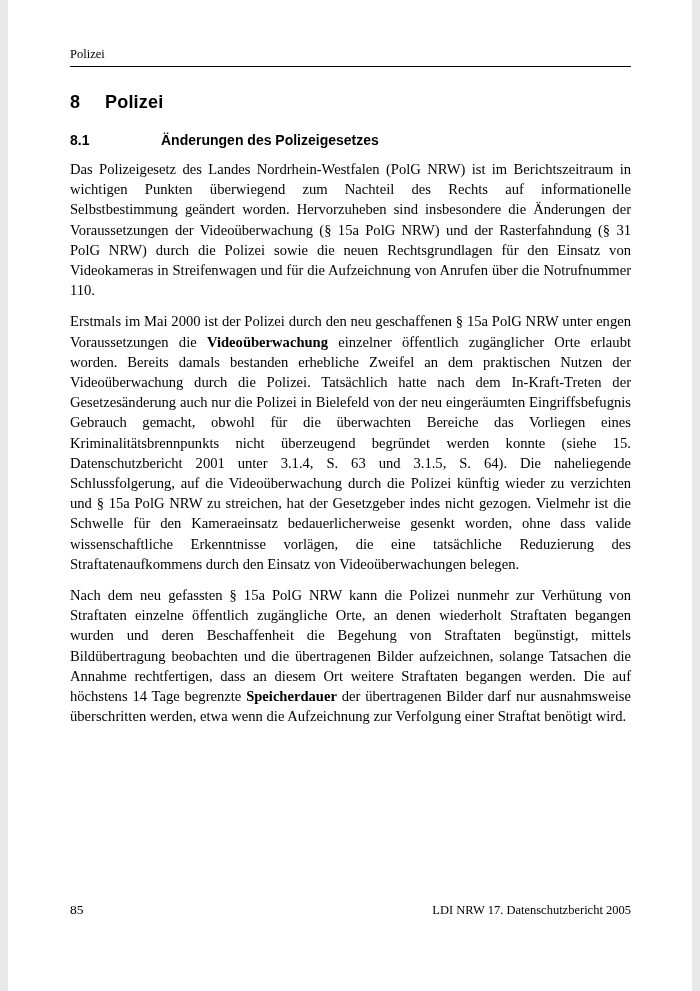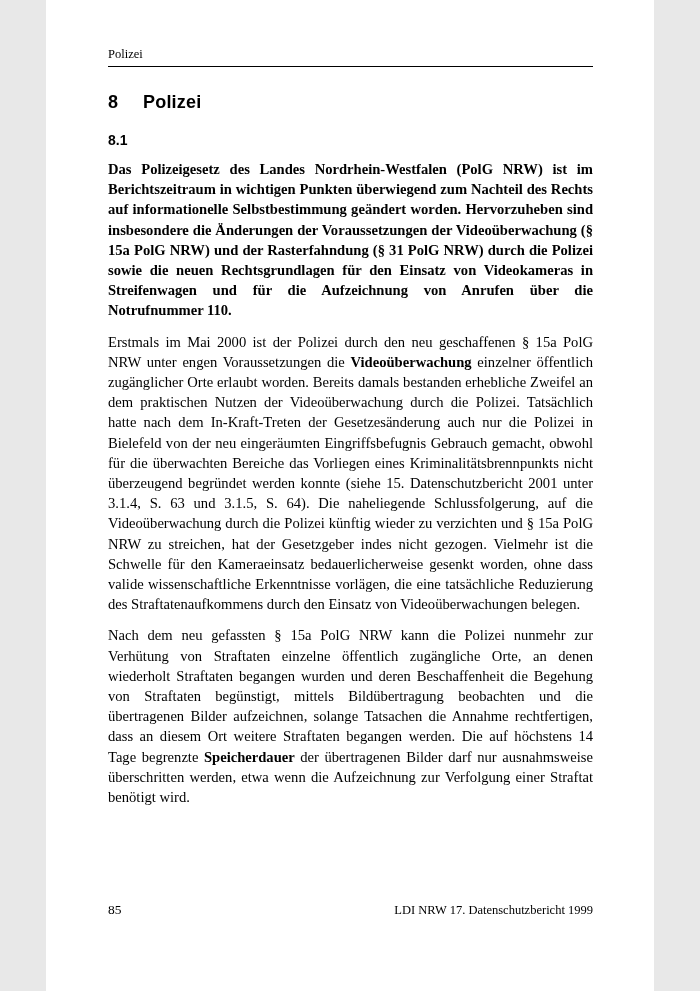--- a/index.html
+++ b/index.html
@@ -2,21 +2,21 @@
 <html lang="de"><head>
 <meta charset="utf-8">
 <style>
   html, body {
     margin: 0;
     padding: 0;
     background: #e8e8e8;
   }
   .page {
     position: relative;
-    width: 608px;
+    width: 684px;
     height: 991px;
     margin: 0 auto;
     background: #ffffff;
     color: #000000;
     font-family: "Liberation Serif", serif;
     overflow: hidden;
     box-sizing: border-box;
   }
   .content {
     position: absolute;
@@ -51,21 +51,21 @@
   h2.section .num { width: 44px; flex: 0 0 auto; }
   p.body {
     font-size: 14.6px;
     line-height: 20.2px;
     text-align: justify;
     margin: 11px 0 0 0;
     hyphens: auto;
     -webkit-hyphens: auto;
   }
   p.lead {
-    font-weight: bold;
+    font-weight: normal;
   }
   .footer {
     position: absolute;
     left: 62px;
     right: 61px;
     top: 902px;
     display: flex;
     justify-content: space-between;
     align-items: baseline;
   }
@@ -80,27 +80,28 @@
 
     <div class="running-header">Polizei</div>
 
     <h1 class="chapter">
       <span class="num">8</span>
       <span class="title">Polizei</span>
     </h1>
 
     <h2 class="section">
       <span class="num">8.1</span>
+      <span class="title">Änderungen des Polizeigesetzes</span>
     </h2>
 
     <p class="body lead">Das Polizeigesetz des Landes Nordrhein-Westfalen (PolG NRW) ist im Berichtszeitraum in wichtigen Punkten überwiegend zum Nachteil des Rechts auf informationelle Selbstbestimmung geändert worden. Hervorzuheben sind insbesondere die Änderungen der Voraussetzungen der Videoüberwachung (§ 15a PolG NRW) und der Rasterfahndung (§ 31 PolG NRW) durch die Polizei sowie die neuen Rechtsgrundlagen für den Einsatz von Videokameras in Streifenwagen und für die Aufzeichnung von Anrufen über die Notrufnummer 110.</p>
 
     <p class="body"><span>Erstmals im Mai 2000 ist der Polizei durch den neu geschaffenen § 15a PolG NRW unter engen Voraussetzungen die </span><strong>Videoüberwachung</strong><span> einzelner öffentlich zugänglicher Orte erlaubt worden. Bereits damals bestanden erhebliche Zweifel an dem praktischen Nutzen der Videoüberwachung durch die Polizei. Tatsächlich hatte nach dem In-Kraft-Treten der Gesetzesänderung auch nur die Polizei in Bielefeld von der neu eingeräumten Eingriffsbefugnis Gebrauch gemacht, obwohl für die überwachten Bereiche das Vorliegen eines Kriminalitätsbrennpunkts nicht überzeugend begründet werden konnte (siehe 15. Datenschutzbericht 2001 unter 3.1.4, S. 63 und 3.1.5, S. 64). Die naheliegende Schlussfolgerung, auf die Videoüberwachung durch die Polizei künftig wieder zu verzichten und § 15a PolG NRW zu streichen, hat der Gesetzgeber indes nicht gezogen. Vielmehr ist die Schwelle für den Kameraeinsatz bedauerlicherweise gesenkt worden, ohne dass valide wissenschaftliche Erkenntnisse vorlägen, die eine tatsächliche Reduzierung des Straftatenaufkommens durch den Einsatz von Videoüberwachungen belegen.</span></p>
 
     <p class="body"><span>Nach dem neu gefassten § 15a PolG NRW kann die Polizei nunmehr zur Verhütung von Straftaten einzelne öffentlich zugängliche Orte, an denen wiederholt Straftaten begangen wurden und deren Beschaffenheit die Begehung von Straftaten begünstigt, mittels Bildübertragung beobachten und die übertragenen Bilder aufzeichnen, solange Tatsachen die Annahme rechtfertigen, dass an diesem Ort weitere Straftaten begangen werden. Die auf höchstens 14 Tage begrenzte </span><strong>Speicherdauer</strong><span> der übertragenen Bilder darf nur ausnahmsweise überschritten werden, etwa wenn die Aufzeichnung zur Verfolgung einer Straftat benötigt wird.</span></p>
 
   </div>
 
   <div class="footer">
     <span class="page-num">85</span>
-    <span class="source">LDI NRW 17. Datenschutzbericht 1999</span>
+    <span class="source">LDI NRW 17. Datenschutzbericht 2005</span>
   </div>
 </div>
 
 </body></html>

